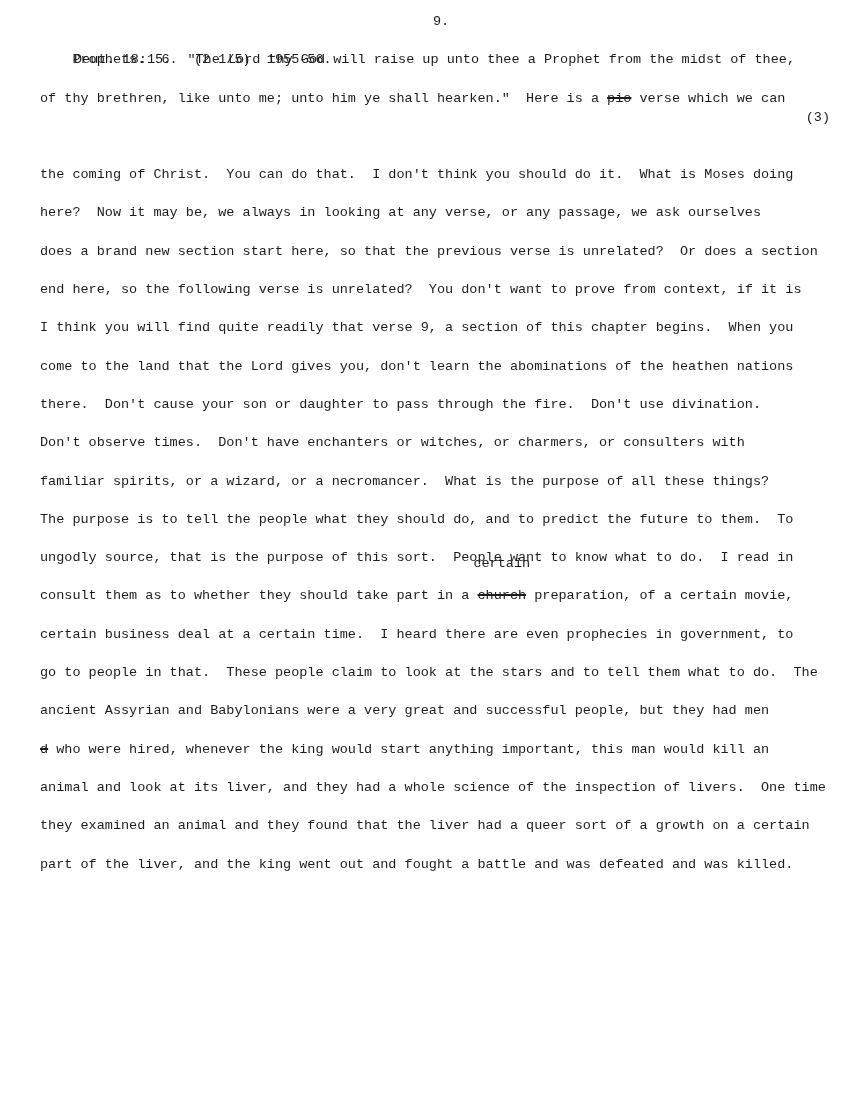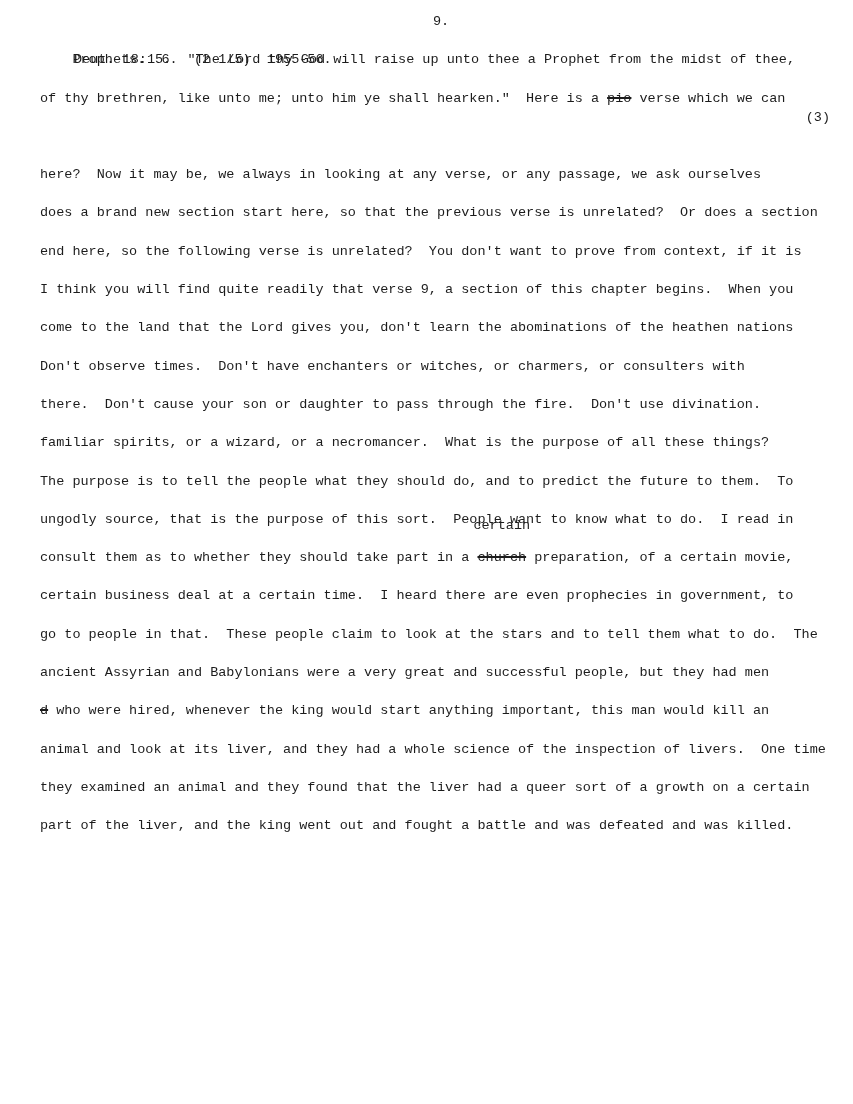--- a/index.html
+++ b/index.html
@@ -44,27 +44,28 @@
 
 <div class="page">
   <div class="line header-line">
     <span>Prophets.  6.  (2 1/5)  1955-56.</span>
     <span class="page-number">9.</span>
   </div>
   <div>
       <div class="line indent"><span>Deut. 18:15.  "The Lord thy God will raise up unto thee a Prophet from the midst of thee,</span></div>
       <div class="line"><span>of thy brethren, like unto me; unto him ye shall hearken."  Here is a </span><span class="struck-wrap"><s>pio</s></span><span> verse which we can</span></div>
       <div class="line"><span class="margin-note">(3)</span></div>
+      <div class="line"><span>the coming of Christ.  You can do that.  I don't think you should do it.  What is Moses doing</span></div>
       <div class="line"><span>here?  Now it may be, we always in looking at any verse, or any passage, we ask ourselves</span></div>
       <div class="line"><span>does a brand new section start here, so that the previous verse is unrelated?  Or does a section</span></div>
       <div class="line"><span>end here, so the following verse is unrelated?  You don't want to prove from context, if it is</span></div>
       <div class="line"><span>I think you will find quite readily that verse 9, a section of this chapter begins.  When you</span></div>
       <div class="line"><span>come to the land that the Lord gives you, don't learn the abominations of the heathen nations</span></div>
+      <div class="line"><span>there.  Don't cause your son or daughter to pass through the fire.  Don't use divination.</span></div>
       <div class="line"><span>Don't observe times.  Don't have enchanters or witches, or charmers, or consulters with</span></div>
-      <div class="line"><span>there.  Don't cause your son or daughter to pass through the fire.  Don't use divination.</span></div>
       <div class="line"><span>familiar spirits, or a wizard, or a necromancer.  What is the purpose of all these things?</span></div>
       <div class="line"><span>The purpose is to tell the people what they should do, and to predict the future to them.  To</span></div>
       <div class="line"><span>ungodly source, that is the purpose of this sort.  People want to know what to do.  I read in</span></div>
       <div class="line"><span>consult them as to whether they should take part in a </span><span class="struck-wrap"><s>church</s><span class="insert-above">certain</span></span><span> preparation, of a certain movie,</span></div>
       <div class="line"><span>certain business deal at a certain time.  I heard there are even prophecies in government, to</span></div>
       <div class="line"><span>go to people in that.  These people claim to look at the stars and to tell them what to do.  The</span></div>
       <div class="line"><span>ancient Assyrian and Babylonians were a very great and successful people, but they had men</span></div>
       <div class="line"><span class="struck-wrap"><s>d</s></span><span> who were hired, whenever the king would start anything important, this man would kill an</span></div>
       <div class="line"><span>animal and look at its liver, and they had a whole science of the inspection of livers.  One time</span></div>
       <div class="line"><span>they examined an animal and they found that the liver had a queer sort of a growth on a certain</span></div>

